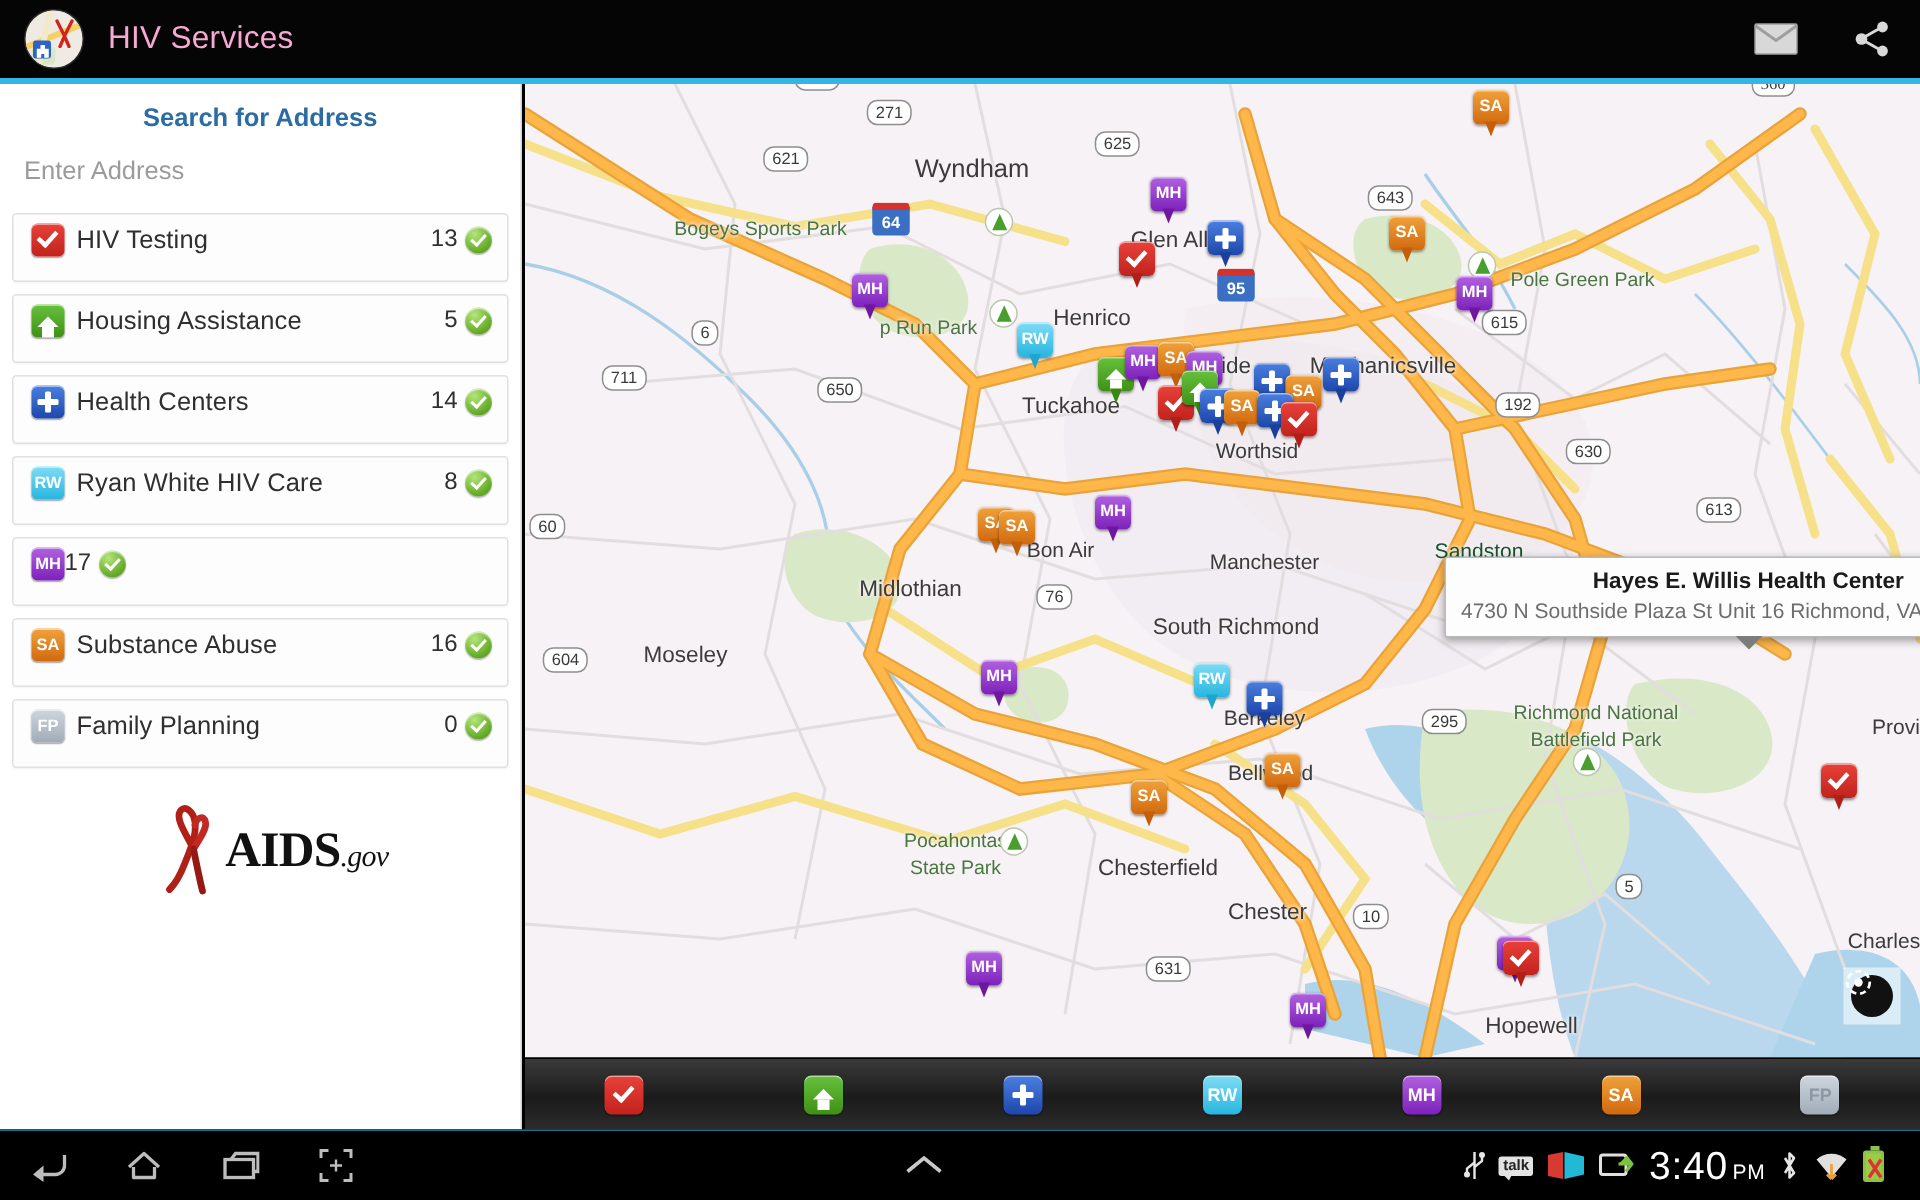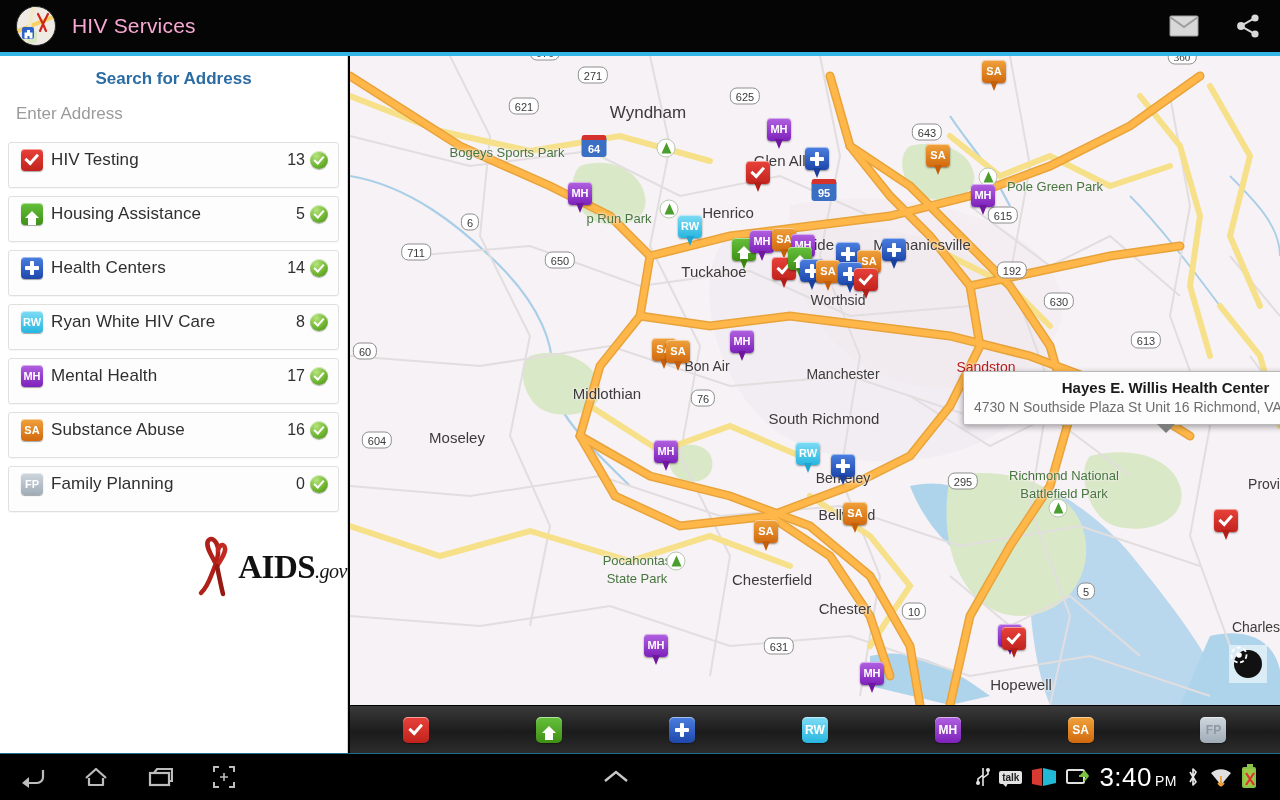--- a/index.html
+++ b/index.html
@@ -94,21 +94,21 @@
     width:18px;height:18px;border-radius:50%;flex:none;position:relative;
     background:radial-gradient(circle at 35% 28%, #b5e57a, #69b02c 62%, #4d8a18);
     box-shadow:inset 0 1px 1px rgba(255,255,255,.7),0 1px 1px rgba(0,0,0,.3);
   }
   .badge-ok:after{
     content:"";position:absolute;left:4px;top:4.5px;width:8px;height:4px;
     border-left:2px solid #fff;border-bottom:2px solid #fff;transform:rotate(-48deg);
   }
 
   
-  .logo-wrap { display:flex; align-items:center; justify-content:flex-end; margin-top:24px;padding-left:16px; }
+  .logo-wrap { display:flex; align-items:center; justify-content:center; margin-top:24px;padding-left:16px; }
   .logo-text { font-family:"Liberation Serif", serif; color:#111; letter-spacing:-.5px; }
   .logo-aids { font-size:33px; font-weight:bold; }
   .logo-gov { font-size:20px; font-style:italic; }
 
   
   .map {
     position:absolute; left:350px; top:56px; width:930px; height:649px;
     background:#f7f2f5; overflow:hidden;
   }
   .map svg { position:absolute; left:0; top:0; }
@@ -273,21 +273,20 @@
 
       <div class="cat-item">
         <div class="sq sq-cyan">RW</div>
         <div class="cat-label">Ryan White HIV Care</div>
         <div class="cat-count">8</div>
         <div class="badge-ok"></div>
       </div>
 
       <div class="cat-item">
         <div class="sq sq-purple">MH</div>
-        <div class="cat-label">Mental Health</div>
         <div class="cat-count">17</div>
         <div class="badge-ok"></div>
       </div>
 
       <div class="cat-item">
         <div class="sq sq-orange">SA</div>
         <div class="cat-label">Substance Abuse</div>
         <div class="cat-count">16</div>
         <div class="badge-ok"></div>
       </div>
@@ -398,21 +397,21 @@
     <div id="map-overlay">
         <div style="position:absolute;left:298px;top:57px;transform:translate(-50%,-50%);font-size:17px;color:#3b3b3b;white-space:nowrap;text-shadow:0 0 3px #f7f2f5,0 0 3px #f7f2f5;">Wyndham</div>
         <div style="position:absolute;left:378px;top:156px;transform:translate(-50%,-50%);font-size:15px;color:#3b3b3b;white-space:nowrap;text-shadow:0 0 3px #f7f2f5,0 0 3px #f7f2f5;">Henrico</div>
         <div style="position:absolute;left:454px;top:188px;transform:translate(-50%,-50%);font-size:15px;color:#3b3b3b;white-space:nowrap;text-shadow:0 0 3px #f7f2f5,0 0 3px #f7f2f5;">Lakeside</div>
         <div style="position:absolute;left:572px;top:188px;transform:translate(-50%,-50%);font-size:15px;color:#3b3b3b;white-space:nowrap;text-shadow:0 0 3px #f7f2f5,0 0 3px #f7f2f5;">Mechanicsville</div>
         <div style="position:absolute;left:364px;top:215px;transform:translate(-50%,-50%);font-size:15px;color:#3b3b3b;white-space:nowrap;text-shadow:0 0 3px #f7f2f5,0 0 3px #f7f2f5;">Tuckahoe</div>
         <div style="position:absolute;left:438px;top:104px;transform:translate(-50%,-50%);font-size:15px;color:#3b3b3b;white-space:nowrap;text-shadow:0 0 3px #f7f2f5,0 0 3px #f7f2f5;">Glen Allen</div>
         <div style="position:absolute;left:488px;top:244px;transform:translate(-50%,-50%);font-size:14px;color:#3b3b3b;white-space:nowrap;text-shadow:0 0 3px #f7f2f5,0 0 3px #f7f2f5;">Worthsid</div>
         <div style="position:absolute;left:357px;top:310px;transform:translate(-50%,-50%);font-size:14px;color:#3b3b3b;white-space:nowrap;text-shadow:0 0 3px #f7f2f5,0 0 3px #f7f2f5;">Bon Air</div>
         <div style="position:absolute;left:493px;top:318px;transform:translate(-50%,-50%);font-size:14px;color:#3b3b3b;white-space:nowrap;text-shadow:0 0 3px #f7f2f5,0 0 3px #f7f2f5;">Manchester</div>
-        <div style="position:absolute;left:636px;top:311px;transform:translate(-50%,-50%);font-size:14px;color:#b91c1c;white-space:nowrap;text-shadow:0 0 3px #f7f2f5,0 0 3px #f7f2f5;">Sandston</div>
+        <div style="position:absolute;left:636px;top:311px;transform:translate(-50%,-50%);font-size:14px;color:#14532d;white-space:nowrap;text-shadow:0 0 3px #f7f2f5,0 0 3px #f7f2f5;">Sandston</div>
         <div style="position:absolute;left:257px;top:337px;transform:translate(-50%,-50%);font-size:15px;color:#3b3b3b;white-space:nowrap;text-shadow:0 0 3px #f7f2f5,0 0 3px #f7f2f5;">Midlothian</div>
         <div style="position:absolute;left:474px;top:362px;transform:translate(-50%,-50%);font-size:15px;color:#3b3b3b;white-space:nowrap;text-shadow:0 0 3px #f7f2f5,0 0 3px #f7f2f5;">South Richmond</div>
         <div style="position:absolute;left:107px;top:381px;transform:translate(-50%,-50%);font-size:15px;color:#3b3b3b;white-space:nowrap;text-shadow:0 0 3px #f7f2f5,0 0 3px #f7f2f5;">Moseley</div>
         <div style="position:absolute;left:493px;top:422px;transform:translate(-50%,-50%);font-size:14px;color:#3b3b3b;white-space:nowrap;text-shadow:0 0 3px #f7f2f5,0 0 3px #f7f2f5;">Berkeley</div>
         <div style="position:absolute;left:497px;top:459px;transform:translate(-50%,-50%);font-size:14px;color:#3b3b3b;white-space:nowrap;text-shadow:0 0 3px #f7f2f5,0 0 3px #f7f2f5;">Bellwood</div>
         <div style="position:absolute;left:422px;top:523px;transform:translate(-50%,-50%);font-size:15px;color:#3b3b3b;white-space:nowrap;text-shadow:0 0 3px #f7f2f5,0 0 3px #f7f2f5;">Chesterfield</div>
         <div style="position:absolute;left:495px;top:552px;transform:translate(-50%,-50%);font-size:15px;color:#3b3b3b;white-space:nowrap;text-shadow:0 0 3px #f7f2f5,0 0 3px #f7f2f5;">Chester</div>
         <div style="position:absolute;left:671px;top:628px;transform:translate(-50%,-50%);font-size:15px;color:#3b3b3b;white-space:nowrap;text-shadow:0 0 3px #f7f2f5,0 0 3px #f7f2f5;">Hopewell</div>
         <div style="position:absolute;left:914px;top:428px;transform:translate(-50%,-50%);font-size:14px;color:#3b3b3b;white-space:nowrap;text-shadow:0 0 3px #f7f2f5,0 0 3px #f7f2f5;">Provi</div>
         <div style="position:absolute;left:906px;top:571px;transform:translate(-50%,-50%);font-size:14px;color:#3b3b3b;white-space:nowrap;text-shadow:0 0 3px #f7f2f5,0 0 3px #f7f2f5;">Charles</div>

